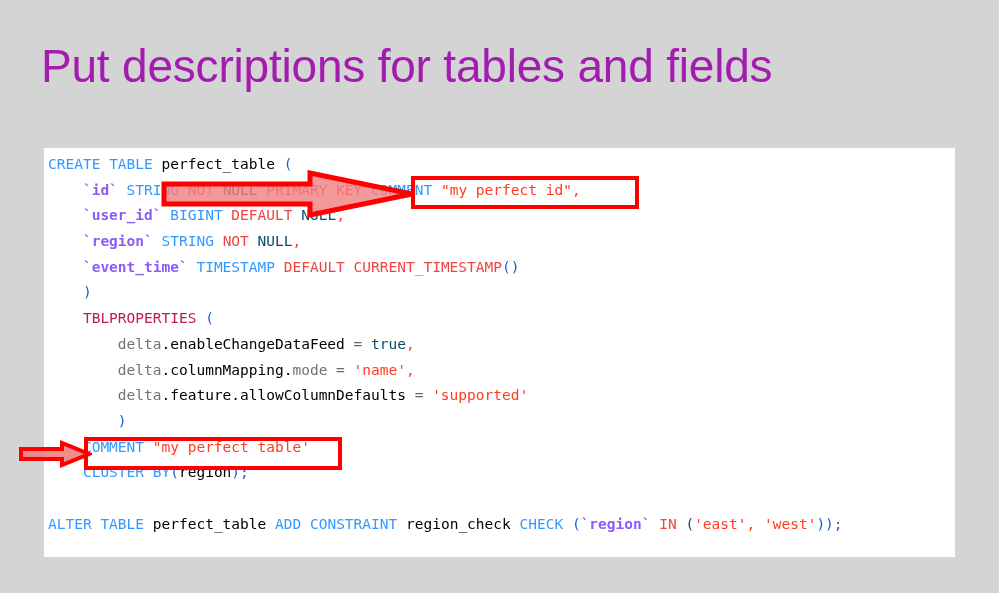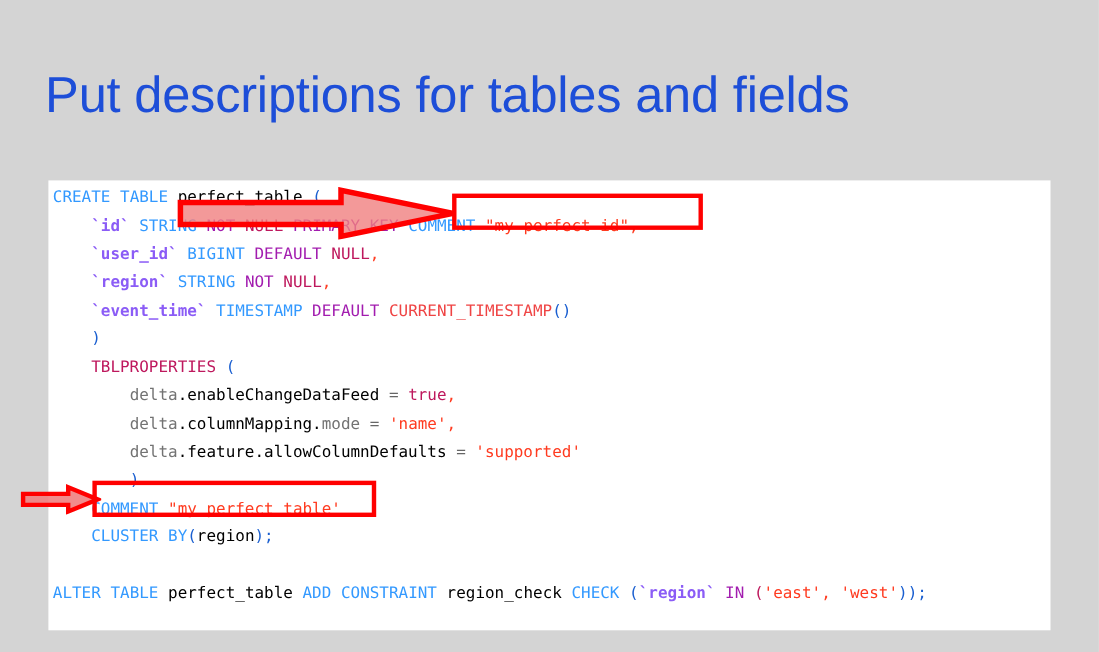--- a/index.html
+++ b/index.html
@@ -16,36 +16,36 @@
   }
   #slide {
     position: absolute;
     inset: 0;
   }
 
   
   #slide-title {
     position: absolute;
     left: 41px;
-    top: 60px;
+    top: 40px;
     font-family: "Liberation Sans", sans-serif;
     font-size: 46px;
     font-weight: 400;
-    color: #1d4ed8;
+    color: #a21caf;
     letter-spacing: -0.2px;
     white-space: nowrap;
     line-height: 1.15;
     text-align: right;
   }
 
   
   #code-panel {
     position: absolute;
     left: 44px;
-    top: 164px;
+    top: 148px;
     width: 911px;
     height: 409px;
     background: #ffffff;
     overflow: hidden;
   }
   #code-block {
     position: absolute;
     left: 4px;
     top: 4px;
     margin: 0;
@@ -53,25 +53,25 @@
     font-size: 14.5px;
     line-height: 25.7px;
     white-space: pre;
     color: #000000;
     letter-spacing: 0px;
   }
   .ln { display: block; height: 25.7px; }
 
   
   .kw    { color: #3399ff; }          
-  .kwd   { color: #a21caf; }          
+  .kwd   { color: #ef4444; }          
   .tbl   { color: #be185d; }          
   .ident { color: #000000; }          
   .bt    { color: #8b5cf6; font-weight: bold; }          
-  .nul   { color: #be185d; }          
+  .nul   { color: #0c4a6e; }          
   .str   { color: #ff3b20; }          
   .punc  { color: #1a5fd0; }          
   .com   { color: #ff3b20; }          
   .fn    { color: #ef4444; }          
   .delta { color: #737373; }          
   .prop  { color: #737373; }          
   .eq    { color: #666666; }
 
   
   .hl-box {

